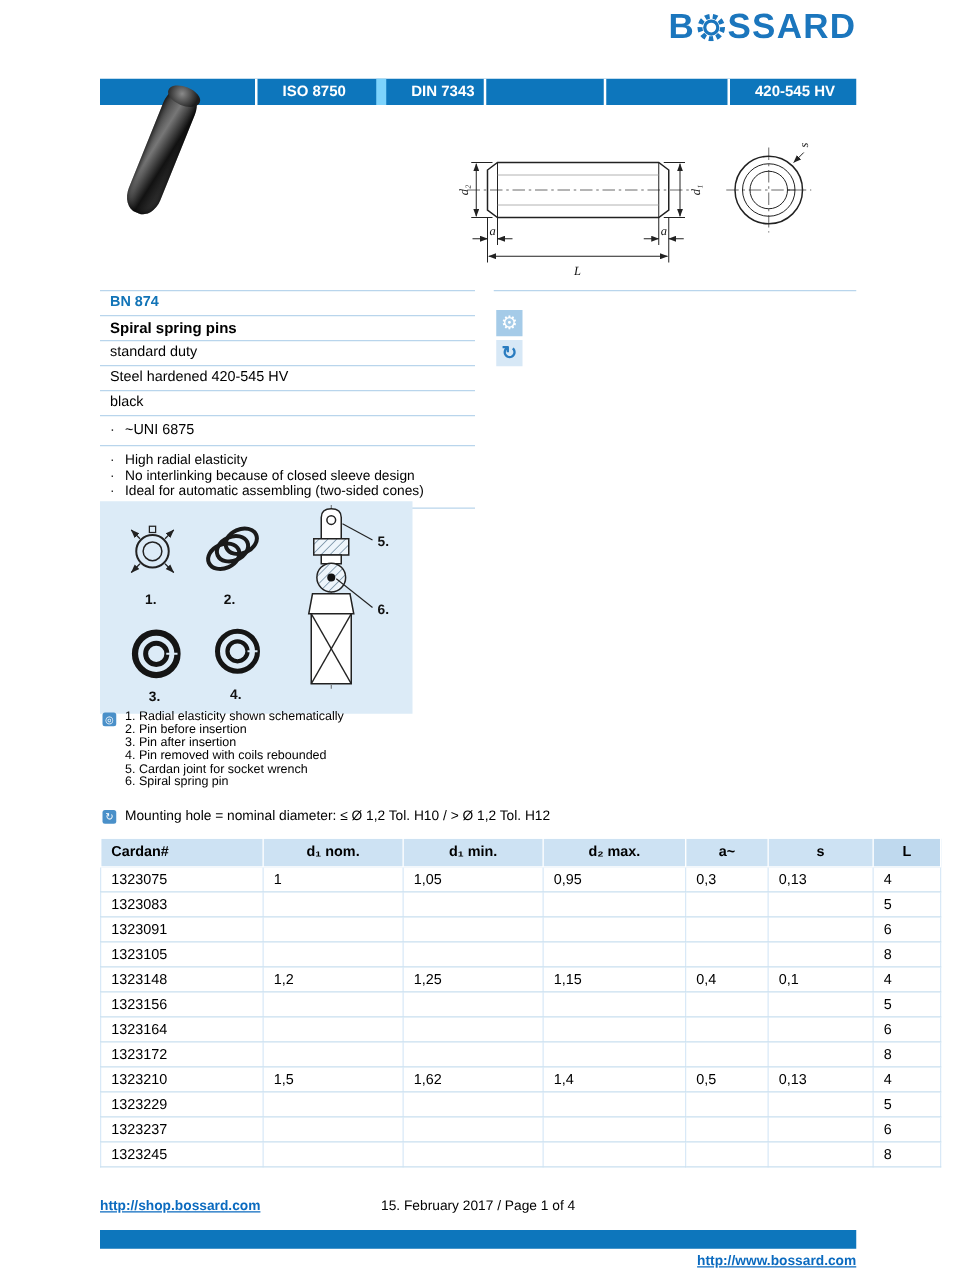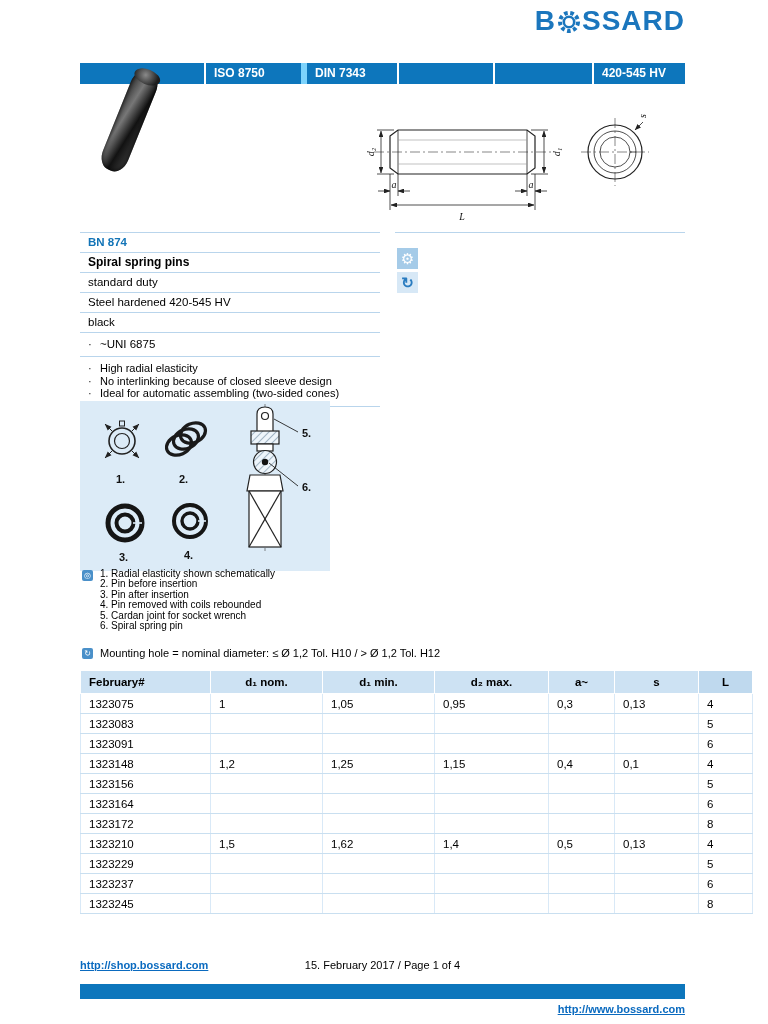--- a/index.html
+++ b/index.html
@@ -6,25 +6,25 @@
   body{width:768px;height:1024px;position:relative;font-family:"Liberation Sans",sans-serif;color:#000;overflow:hidden;}
   .page{position:absolute;inset:0;}
 
   
   .logo{position:absolute;top:6px;right:83px;display:flex;align-items:center;font-weight:bold;
         font-size:28px;color:#1b76bd;letter-spacing:1px;line-height:30px;}
   .logo .gear{margin:0 1px;display:inline-flex;}
 
   
   .header-bar{position:absolute;left:80px;top:63px;width:605px;height:21px;background:#0d76bc;display:flex;}
-  .hcell{box-sizing:border-box;color:#fff;font-weight:bold;font-size:12px;line-height:21px;padding-left:8px;
+  .hcell{box-sizing:border-box;color:#fff;font-weight:bold;font-size:12px;line-height:21px;padding-left:20px;
          white-space:nowrap;overflow:hidden;}
   span.hcell:nth-of-type(1){width:124px;}
   span.hcell:nth-of-type(2){width:97px;border-left:2px solid #fff;}
-  span.hcell:nth-of-type(3){width:96px;border-left:6px solid #7dd3fc;}
+  span.hcell:nth-of-type(3){width:86px;border-left:8px solid #7dd3fc;}
   span.hcell:nth-of-type(4){width:96px;border-left:2px solid #fff;}
   span.hcell:nth-of-type(5){width:99px;border-left:2px solid #fff;}
   span.hcell:nth-of-type(6){flex:1;border-left:2px solid #fff;}
 
   
   .photo{position:absolute;left:90px;top:64px;width:90px;height:118px;}
   .cyl{position:absolute;left:26px;top:4px;width:27px;height:106px;transform:rotate(22deg);
        border-radius:12px/16px;background:linear-gradient(100deg,#2b2b2b,#777 35%,#121212 65%,#3f3f3f);
        box-shadow:inset 0 0 5px #000;}
   .cyl::before{content:"";position:absolute;top:-2px;left:0;width:27px;height:15px;border-radius:50%;
@@ -274,21 +274,21 @@
 
   <div class="mounting">
     <div class="mini-icon">↻</div>
     <span>Mounting hole = nominal diameter: ≤ Ø 1,2 Tol. H10 / &gt; Ø 1,2 Tol. H12</span>
   </div>
 
   <table class="data-table">
     <thead>
       <tr>
 
-      <th>February#</th>
+      <th>Cardan#</th>
           <th>d₁ nom.</th>
           <th>d₁ min.</th>
           <th>d₂ max.</th>
           <th>a~</th>
           <th>s</th>
           <th>L</th>
         </tr>
     </thead>
     <tbody>
 
@@ -315,20 +315,29 @@
         <tr>
           <td>1323091</td>
           <td></td>
           <td></td>
           <td></td>
           <td></td>
           <td></td>
           <td>6</td>
         </tr>
 
+        <tr>
+          <td>1323105</td>
+          <td></td>
+          <td></td>
+          <td></td>
+          <td></td>
+          <td></td>
+          <td>8</td>
+        </tr>
 
         <tr>
           <td>1323148</td>
           <td>1,2</td>
           <td>1,25</td>
           <td>1,15</td>
           <td>0,4</td>
           <td>0,1</td>
           <td>4</td>
         </tr>

